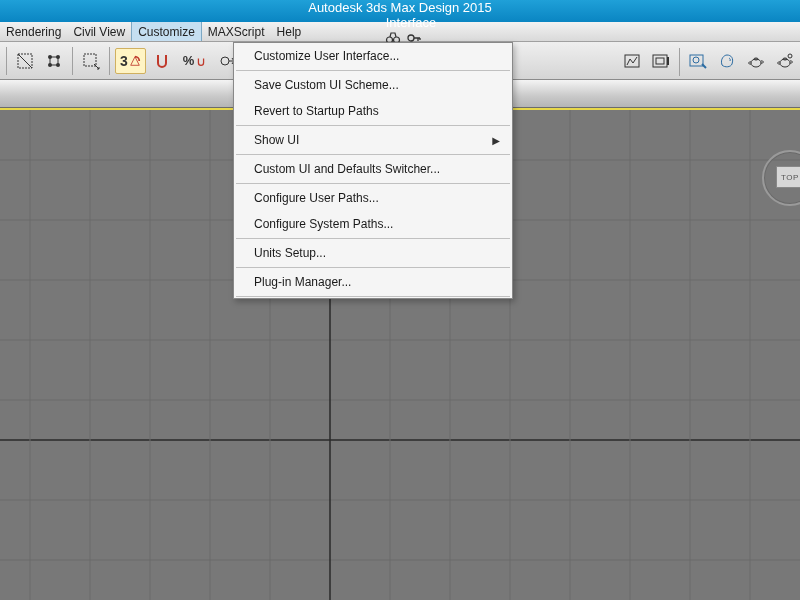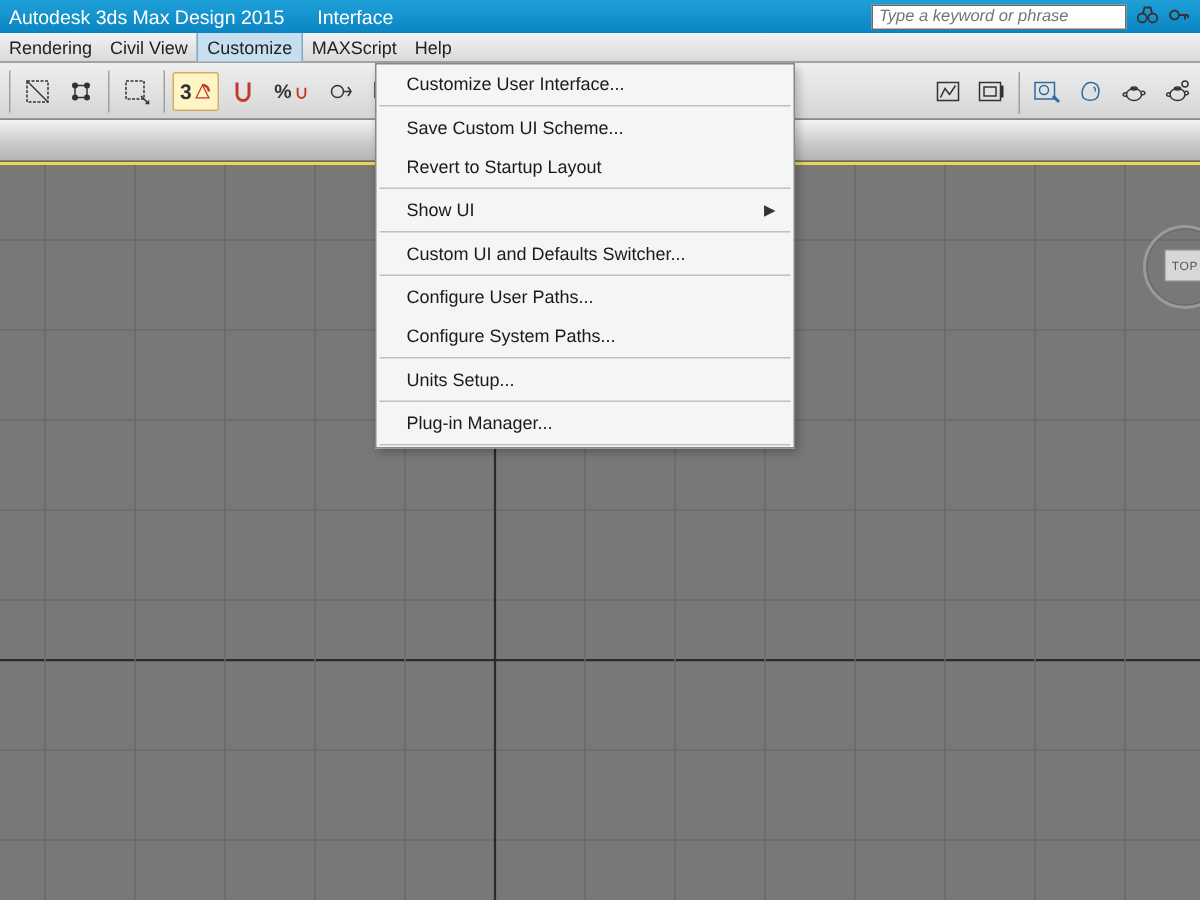--- a/index.html
+++ b/index.html
@@ -7,20 +7,21 @@
 
   
   .titlebar {
     height: 22px;
     background: linear-gradient(to bottom, #1fa0d8 0%, #0a85c2 100%);
     color: #fff;
     display: flex;
     align-items: center;
     padding: 0 6px;
     font-size: 13px;
+    flex-direction: column;
   }
   .titlebar .app-title { font-weight: normal; }
   .titlebar .doc-title { margin-left: 22px; }
   .titlebar .spacer { flex: 1; }
   .titlebar .search-wrap {
     background: #fff;
     height: 17px;
     width: 170px;
     display: flex;
     align-items: center;
@@ -149,21 +150,21 @@
     align-items: center;
     justify-content: center;
     color: #555;
     letter-spacing: 0.5px;
   }
 
   
   .dropdown {
     position: absolute;
     top: 42px; 
-    left: 250px;
+    left: 233px;
     width: 280px;
     background: #f5f5f5;
     border: 1px solid #888;
     box-shadow: 2px 3px 6px rgba(0,0,0,0.25);
     font-size: 12px;
     color: #1a1a1a;
     z-index: 100;
   }
   .dropdown .dd-item {
     padding: 6px 12px 6px 20px;
@@ -180,23 +181,20 @@
   .dropdown .dd-item .arrow { font-size: 10px; color: #333; }
   .dropdown .dd-item .shortcut { color: #333; font-size: 11px; }
 </style>
 </head>
 <body>
 
 <div class="titlebar">
   <span class="app-title">Autodesk 3ds Max Design 2015</span>
   <span class="doc-title">Interface</span>
   <span class="spacer"></span>
-  <div class="search-wrap">
-    <input type="text" placeholder="Type a keyword or phrase" style="">
-  </div>
   <div class="title-icons">
     <span>
       <svg viewBox="0 0 16 16">
           <g fill="none" stroke="#333" stroke-width="1.2">
             <circle cx="4.5" cy="10" r="3"></circle>
             <circle cx="11.5" cy="10" r="3"></circle>
             <path d="M5 7 L6 3 L10 3 L11 7 M7 10 h2"></path>
           </g>
         </svg>
     </span>
@@ -367,21 +365,21 @@
 
 <div class="dropdown">
   <div class="dd-item">
     <span>Customize User Interface...</span>
   </div>
   <div class="dd-sep"></div>
   <div class="dd-item">
     <span>Save Custom UI Scheme...</span>
   </div>
   <div class="dd-item">
-    <span>Revert to Startup Layout</span>
+    <span>Revert to Startup Paths</span>
   </div>
   <div class="dd-sep"></div>
   <div class="dd-item">
     <span>Show UI</span>
     <span class="arrow">▶</span>
   </div>
   <div class="dd-sep"></div>
   <div class="dd-item">
     <span>Custom UI and Defaults Switcher...</span>
   </div>

